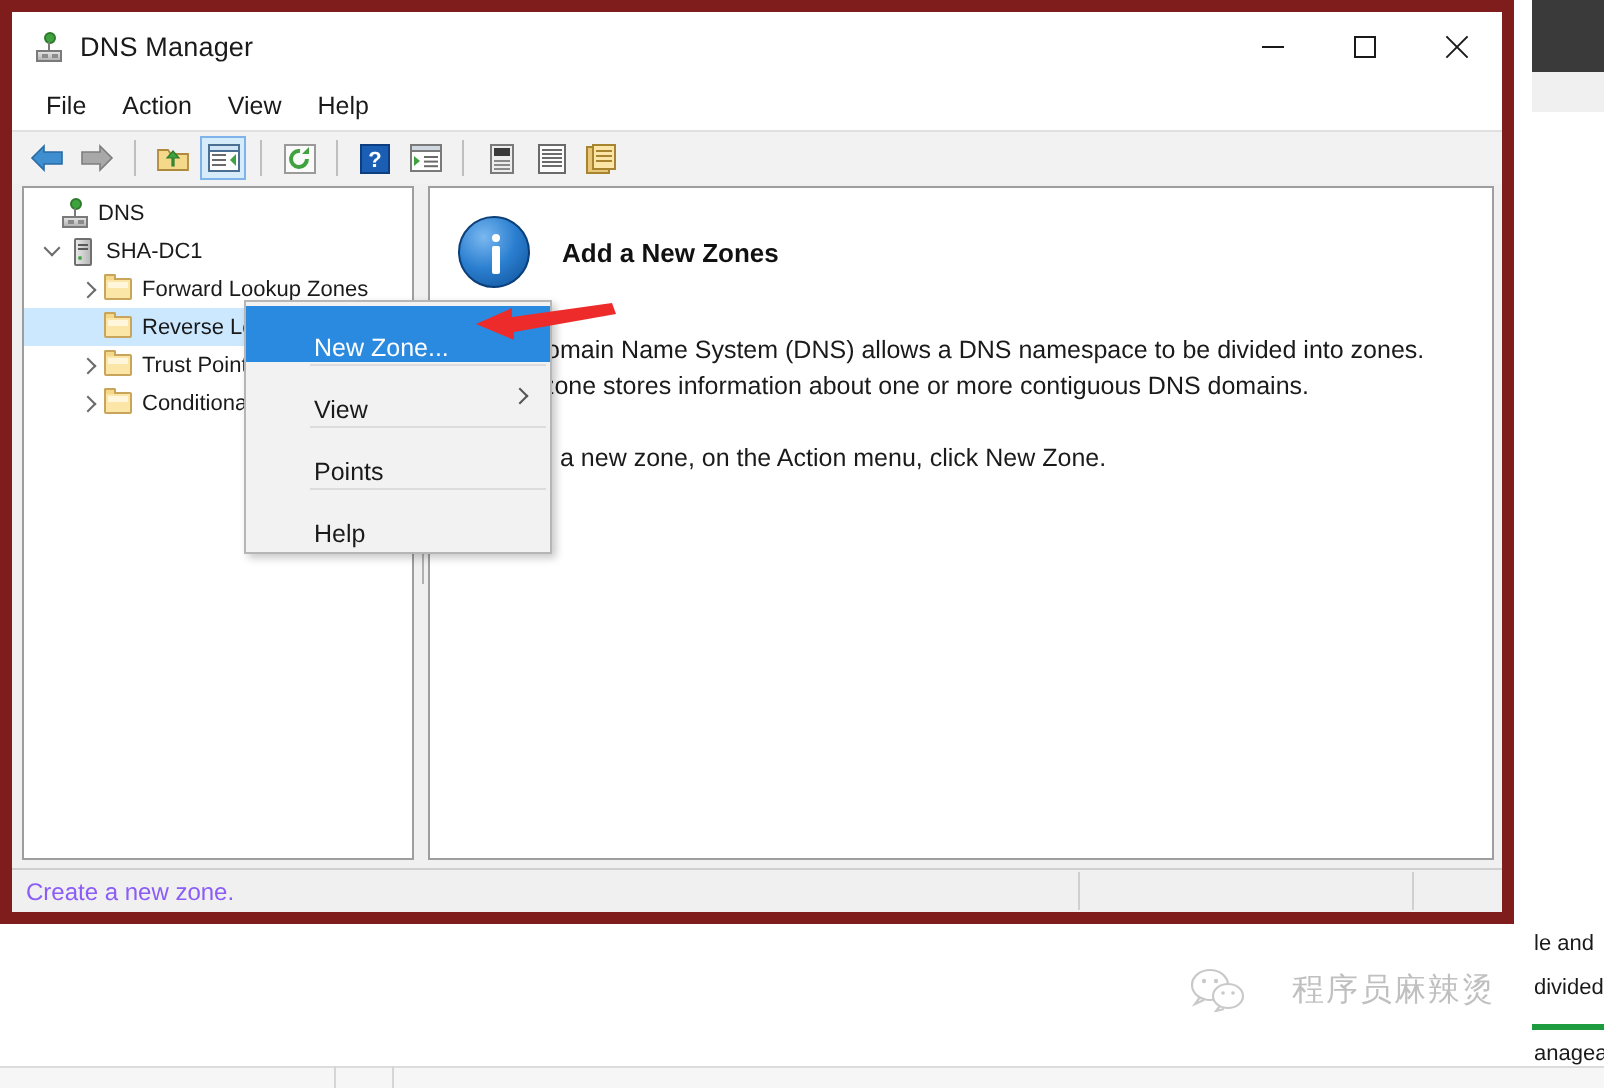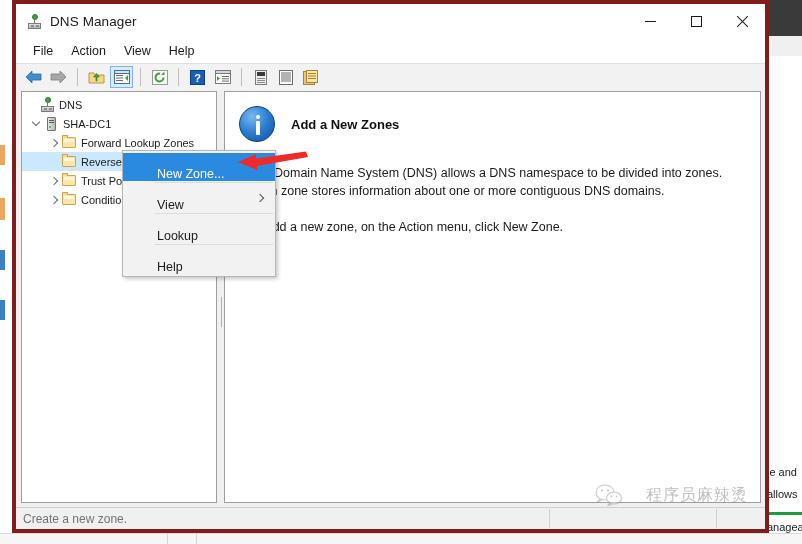--- a/index.html
+++ b/index.html
@@ -52,25 +52,24 @@
   .bg-bottom-strip {
     position: absolute; left: 0; top: 533px; width: 802px; height: 11px;
     background: #f6f6f6; border-top: 1px solid #dcdcdc;
   }
   .bg-bottom-div {
     position: absolute; top: 533px; width: 1px; height: 11px; background: #d5d5d5;
   }
 
   
   #window {
-    position: absolute; left: 0; top: 0; width: 757px; height: 533px;
+    position: absolute; left: 0; top: 0; width: 757px; height: 462px;
     background: #ffffff;
-    border: 4px solid #7f1d1d;
+    border: 6px solid #7f1d1d;
     box-sizing: border-box;
-    margin-left: 12px;
   }
 
   
   .titlebar {
     position: relative; height: 35px; background: #ffffff;
     display: flex; align-items: center;
   }
   .title-icon {
     width: 16px; height: 16px; margin-left: 10px; margin-right: 8px;
     position: relative; flex: none;
@@ -291,21 +290,21 @@
   }
 
   
   .statusbar {
     position: absolute; left: 0; right: 0; bottom: 0; height: 21px;
     background: #f0f0f0;
     border-top: 1px solid #cfcfcf;
     display: flex; align-items: center;
   }
   .status-text {
-    font-size: 12px; color: #737373; padding-left: 7px;
+    font-size: 12px; color: #8b5cf6; padding-left: 7px;
   }
   .status-div {
     position: absolute; top: 1px; bottom: 1px; width: 1px; background: #d0d0d0;
   }
 
   
   .watermark {
     position: absolute; left: 595px; top: 484px;
     display: flex; align-items: center; gap: 23px;
     opacity: 0.42; z-index: 70; pointer-events: none;
@@ -321,21 +320,21 @@
 <body>
 
 <div id="root">
 
   <div class="bg-dark-strip"></div>
   <div class="bg-panel"></div>
   <div class="bg-body"></div>
   <div class="bg-lower"></div>
   <div class="bg-green-bar"></div>
   <div class="bg-text" style="left:767px; top:466px;">le and</div>
-  <div class="bg-text" style="left:767px; top:488px;">allows</div>
+  <div class="bg-text" style="left:767px; top:488px;">divided</div>
   <div class="bg-text" style="left:767px; top:521px;">anagea</div>
 
   <div class="bg-left-strip"></div>
   <div class="bg-left-seg" style="top:145px; height:20px; background:#e8a860;"></div>
   <div class="bg-left-seg" style="top:198px; height:22px; background:#e8a860;"></div>
   <div class="bg-left-seg" style="top:250px; height:20px; background:#3b82c4;"></div>
   <div class="bg-left-seg" style="top:300px; height:20px; background:#3b82c4;"></div>
 
   <div class="bg-bottom-strip"></div>
   <div class="bg-bottom-div" style="left:167px;"></div>
@@ -568,21 +567,21 @@
     <div class="ctx-item hl">
       <span>New Zone...</span>
     </div>
     <div class="ctx-sep"></div>
     <div class="ctx-item">
       <span>View</span>
       <span class="ctx-arrow"></span>
     </div>
     <div class="ctx-sep"></div>
     <div class="ctx-item">
-      <span>Lookup</span>
+      <span>Points</span>
     </div>
     <div class="ctx-sep"></div>
     <div class="ctx-item">
       <span>Help</span>
     </div>
   </div>
 
   <div class="red-arrow">
     <svg width="74" height="26" viewBox="0 0 74 26">
       <path d="M2 12 L20 4 L20 8.5 L70 1.5 L72 7 L21 16 L21 20 Z" fill="#ee2b2b"></path>

